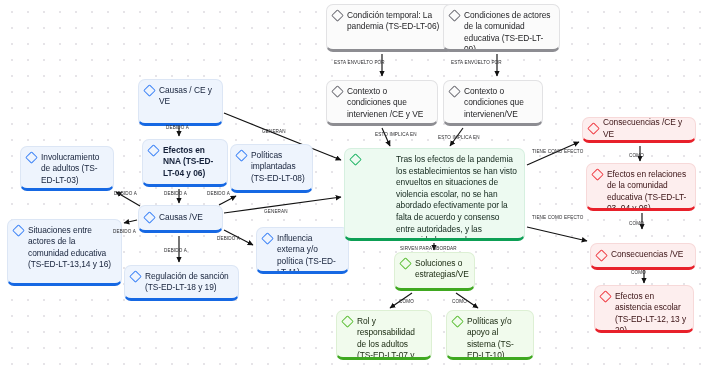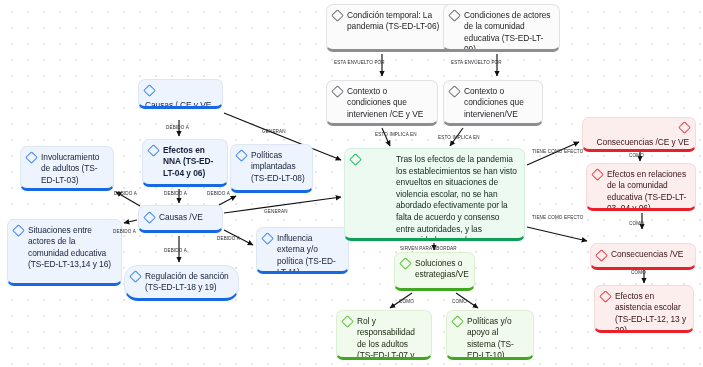--- a/index.html
+++ b/index.html
@@ -174,21 +174,21 @@
   <div class="node n-gray" style="left:443px;top:80px;width:100px;height:46px;">
     <span class="dia"></span>
     <span class="txt">Contexto o condiciones que intervienen/VE</span>
   </div>
 
   <div class="node n-gray" style="left:326px;top:80px;width:112px;height:46px;">
     <span class="dia"></span>
     <span class="txt">Contexto o condiciones que intervienen /CE y VE</span>
   </div>
 
-  <div class="node n-blue" style="left:138px;top:79px;width:85px;height:30px;flex-direction:column;">
+  <div class="node n-blue" style="left:138px;top:79px;width:85px;height:47px;">
     <span class="dia"></span>
     <span class="txt">Causas / CE y VE</span>
   </div>
 
   <div class="node n-blue" style="left:20px;top:146px;width:94px;height:45px;">
     <span class="dia"></span>
     <span class="txt">Involucramiento de adultos (TS-ED-LT-03)</span>
   </div>
 
   <div class="node n-blue" style="left:142px;top:139px;width:86px;height:48px;font-weight:bold;">
@@ -209,21 +209,21 @@
   <div class="node n-blue" style="left:7px;top:219px;width:115px;height:67px;">
     <span class="dia"></span>
     <span class="txt">Situaciones entre actores de la comunidad educativa (TS-ED-LT-13,14 y 16)</span>
   </div>
 
   <div class="node n-blue" style="left:256px;top:227px;width:93px;height:47px;">
     <span class="dia"></span>
     <span class="txt">Influencia externa y/o política (TS-ED-LT-11)</span>
   </div>
 
-  <div class="node n-blue" style="left:124px;top:265px;width:115px;height:36px;border-radius:14px;">
+  <div class="node n-blue" style="left:124px;top:265px;width:115px;height:36px;">
     <span class="dia"></span>
     <span class="txt">Regulación de sanción (TS-ED-LT-18 y 19)</span>
   </div>
 
   <div class="node n-green central" style="left:344px;top:148px;width:181px;height:93px;">
     <span class="dia"></span>
     <span class="txt">Tras los efectos de la pandemia los establecimientos se han visto envueltos en situaciones de violencia escolar, no se han abordado efectivamente por la falta de acuerdo y consenso entre autoridades, y las comunidades escolares</span>
   </div>
 
   <div class="node n-greenlt" style="left:394px;top:252px;width:81px;height:39px;">
@@ -234,21 +234,21 @@
   <div class="node n-greenlt" style="left:336px;top:310px;width:96px;height:50px;">
     <span class="dia"></span>
     <span class="txt">Rol y responsabilidad de los adultos (TS-ED-LT-07 y 15)</span>
   </div>
 
   <div class="node n-greenlt" style="left:446px;top:310px;width:88px;height:50px;">
     <span class="dia"></span>
     <span class="txt">Políticas y/o apoyo al sistema (TS-ED-LT-10)</span>
   </div>
 
-  <div class="node n-red" style="left:582px;top:117px;width:114px;height:35px;align-items:flex-end;flex-direction:column;">
+  <div class="node n-red" style="left:582px;top:117px;width:114px;height:26px;align-items:center;">
     <span class="dia" style="margin-top:0;"></span>
     <span class="txt">Consecuencias /CE y VE</span>
   </div>
 
   <div class="node n-red" style="left:586px;top:163px;width:110px;height:48px;">
     <span class="dia"></span>
     <span class="txt">Efectos en relaciones de la comunidad educativa (TS-ED-LT-03, 04 y 06)</span>
   </div>
 
   <div class="node n-red" style="left:590px;top:231px;width:106px;height:27px;align-items:center;margin-top:12px;">

